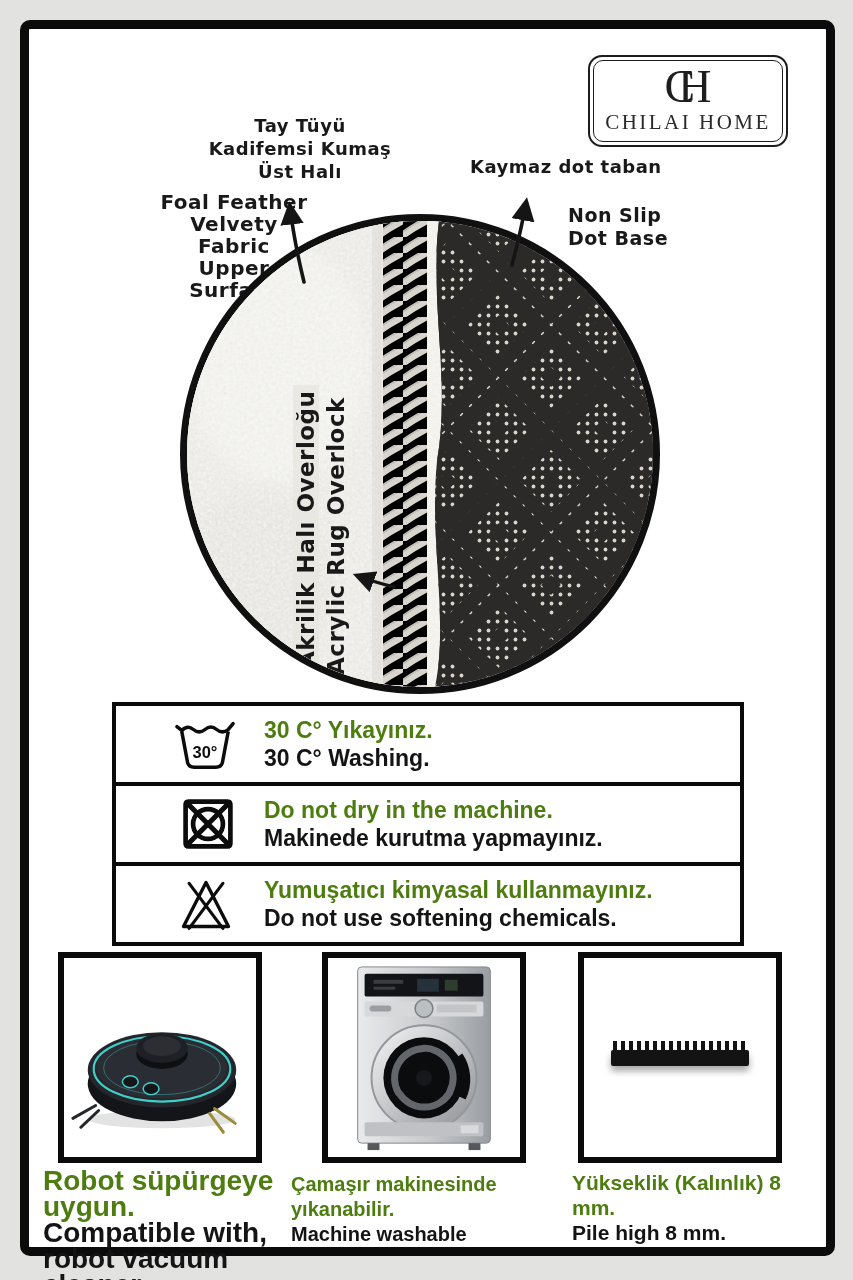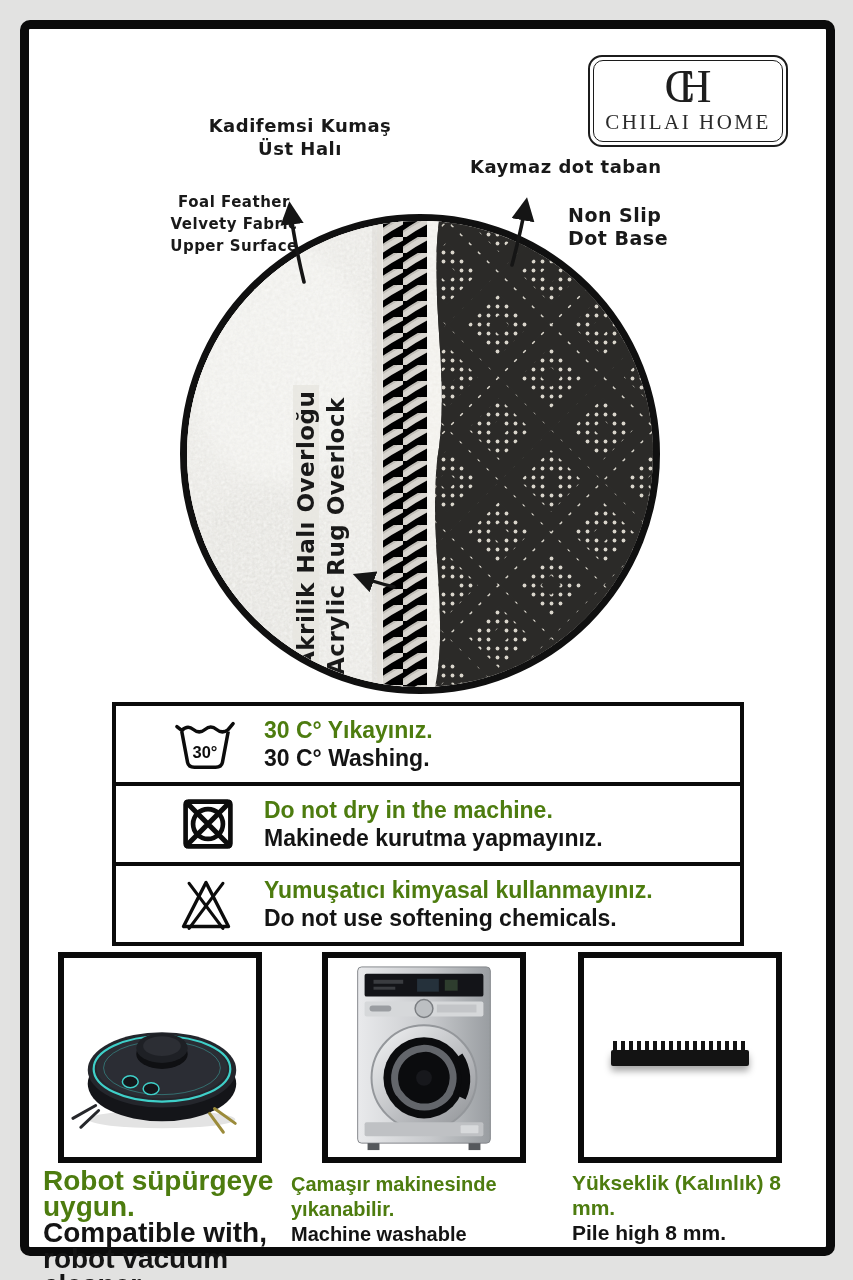--- a/index.html
+++ b/index.html
@@ -17,21 +17,21 @@
   .logo-inner{width:100%;height:100%;box-sizing:border-box;border:1.5px solid #1c1c1c;
               border-radius:10px;display:flex;flex-direction:column;align-items:center;justify-content:center;}
   .monogram{font-family:"Liberation Serif",serif;font-size:46px;line-height:40px;color:#1d1d1d;}
   .monogram .mh{margin-left:-17px;}
   .brand-name{font-family:"Liberation Serif",serif;font-size:21px;letter-spacing:2.5px;color:#2a2a2a;margin-top:3px;}
 
   
   .hand{font-family:"DejaVu Sans",sans-serif;font-weight:700;color:#191919;letter-spacing:.5px;}
   .ann-line{display:block;}
   .top-tr{left:195px;top:114px;width:210px;text-align:center;font-size:18px;line-height:23px;}
-  .top-en{left:158px;top:191px;width:152px;text-align:center;font-size:15px;line-height:22px;}
+  .top-en{left:158px;top:191px;width:152px;text-align:center;font-size:20px;line-height:22px;}
   .kaymaz{left:470px;top:156px;font-size:18px;}
   .nonslip{left:568px;top:204px;font-size:19px;line-height:23px;}
 
   
   .hero-circle{left:180px;top:214px;width:480px;height:480px;box-sizing:border-box;
                border:7px solid #101010;border-radius:50%;overflow:hidden;background:#ece9e4;}
   .overlock{left:5px;top:293px;width:260px;height:62px;transform:rotate(-90deg);
             text-align:center;font-size:23px;line-height:30px;white-space:nowrap;}
   .overlock .bg1{background:rgba(232,230,224,.85);padding:0 6px;}
 
@@ -67,20 +67,21 @@
 <div class="abs frame"></div>
 
 <div class="abs logo-box">
   <div class="logo-inner">
     <div class="monogram"><span>C</span><span class="mh">H</span></div>
     <div class="brand-name">CHILAI HOME</div>
   </div>
 </div>
 
 <div class="abs hand top-tr">
+  <span class="ann-line">Tay Tüyü</span>
   <span class="ann-line">Kadifemsi Kumaş</span>
   <span class="ann-line">Üst Halı</span>
 </div>
 <div class="abs hand top-en">
   <span class="ann-line">Foal Feather</span>
   <span class="ann-line">Velvety Fabric</span>
   <span class="ann-line">Upper Surface</span>
 </div>
 <div class="abs hand kaymaz">Kaymaz dot taban</div>
 <div class="abs hand nonslip">

